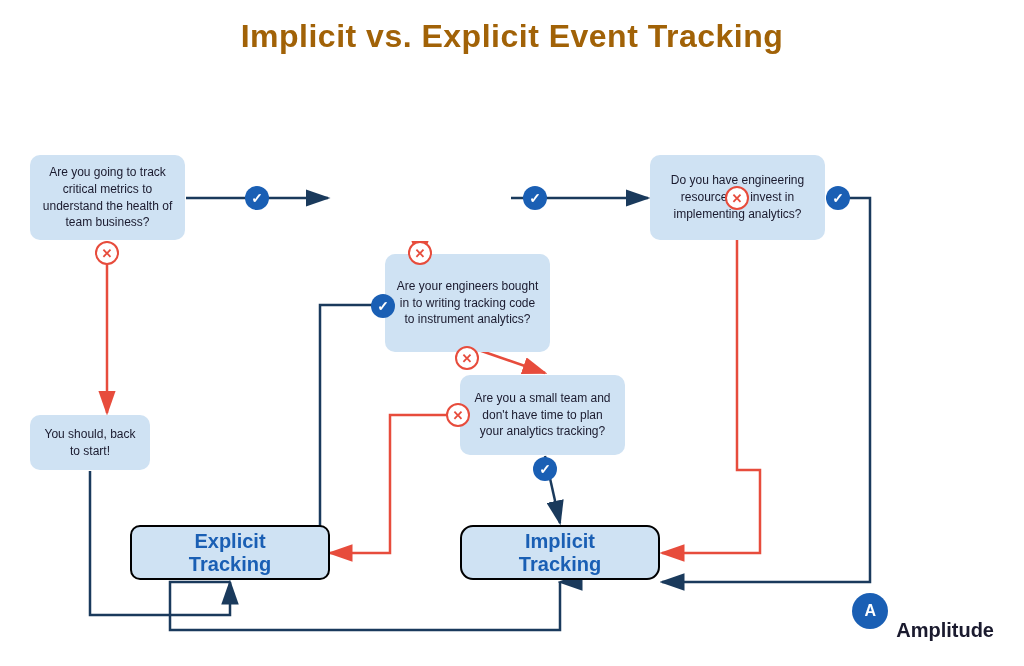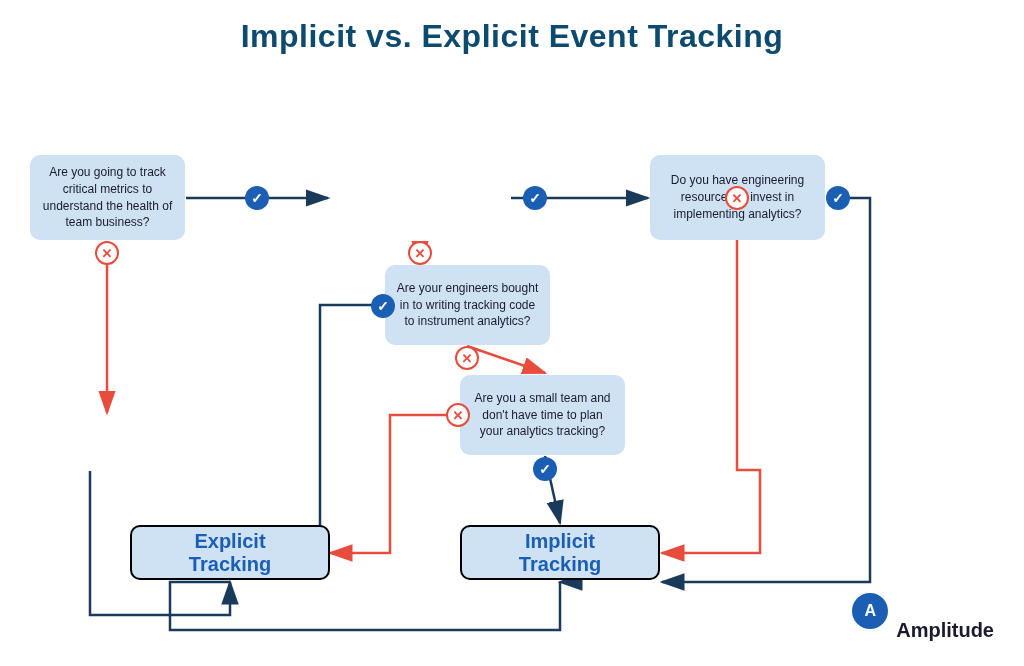--- a/index.html
+++ b/index.html
@@ -16,21 +16,21 @@
       width: 1024px;
       height: 666px;
       background: #fff;
       position: relative;
     }
 
     .page-title {
       text-align: center;
       font-size: 32px;
       font-weight: 700;
-      color: #0c4a6e;
+      color: #a16207;
       padding-top: 18px;
       padding-bottom: 10px;
       letter-spacing: 0.5px;
     }
 
     .diagram-area {
       position: absolute;
       top: 70px;
       left: 0;
       width: 1024px;
@@ -216,34 +216,37 @@
 
     <div class="q-box" style="left:30px; top:85px; width:155px; height:85px;">
       <span>Are you going to track critical metrics to understand the health of team business?</span>
     </div>
 
 
     <div class="q-box" style="left:650px; top:85px; width:175px; height:85px;">
       <span>Do you have engineering resources to invest in implementing analytics?</span>
     </div>
 
-    <div class="q-box" style="left:385px; top:195px; width:165px; height:80px;">
+    <div class="q-box" style="left:385px; top:184px; width:165px; height:98px;">
       <span>Are your engineers bought in to writing tracking code to instrument analytics?</span>
     </div>
 
     <div class="q-box" style="left:460px; top:305px; width:165px; height:80px;">
       <span>Are you a small team and don't have time to plan your analytics tracking?</span>
     </div>
 
+    <div class="back-box" style="left:30px; top:345px; width:120px; height:55px;">
+      <span>You should, back to start!</span>
+    </div>
 
     <div class="result-box" style="left:130px; top:455px; width:200px; height:55px;">
       <span>Explicit Tracking</span>
     </div>
 
-    <div class="result-box" style="left:460px; top:455px; width:200px; height:55px;">
+    <div class="result-box" style="left:460px; top:455px; width:200px; height:55px;border-radius:13px;">
       <span>Implicit Tracking</span>
     </div>
 
     <div class="check-circle" style="left:245px; top:116px;"></div>
 
     <div class="check-circle" style="left:523px; top:116px;"></div>
 
     <div class="check-circle" style="left:826px; top:116px;"></div>
 
     <div class="check-circle" style="left:371px; top:224px;"></div>

